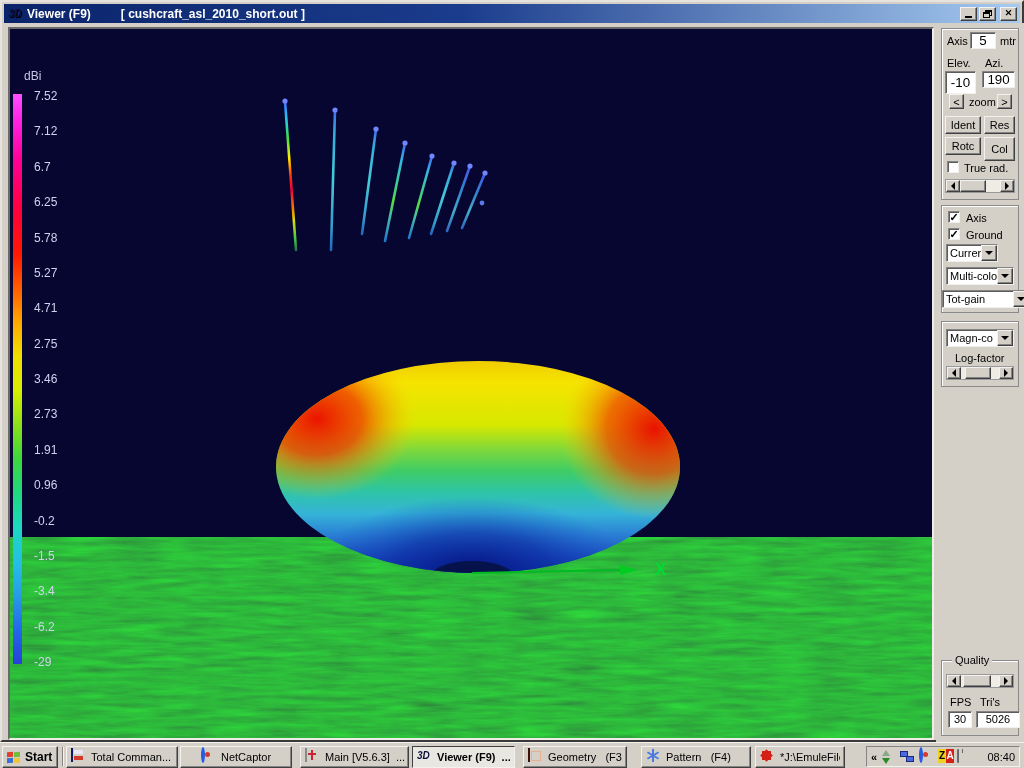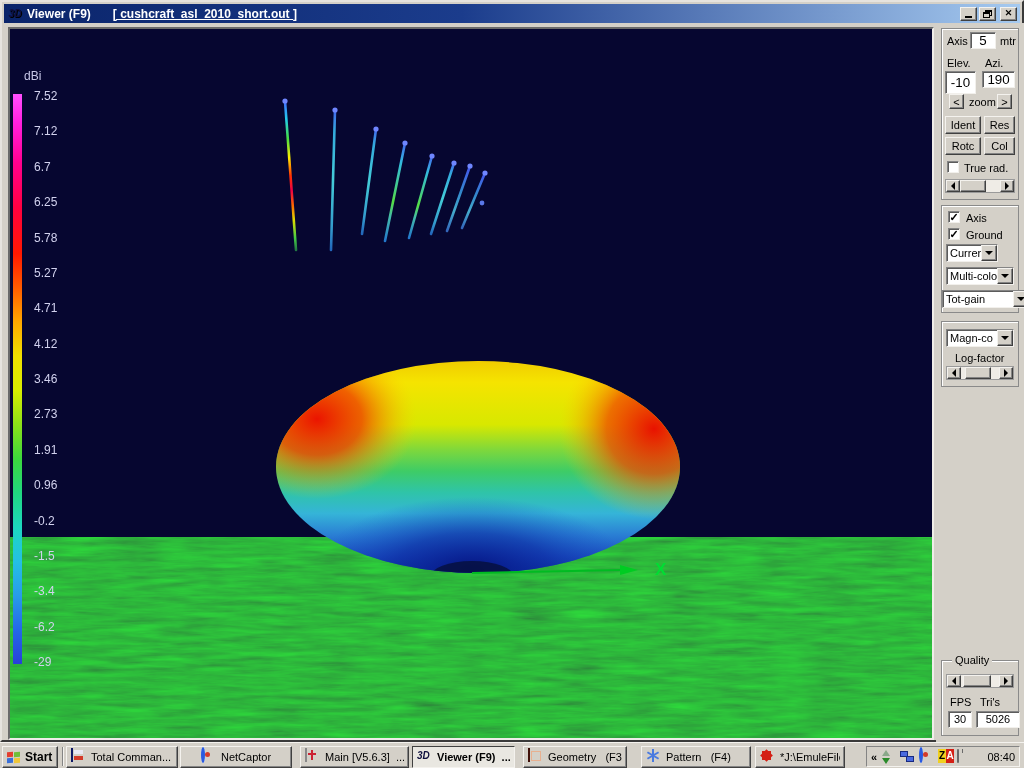--- a/index.html
+++ b/index.html
@@ -11,21 +11,21 @@
   .window { position:absolute; left:0; top:0; width:1024px; height:742px;
     background:#d4d0c8;
     border:2px solid; border-color:#e6e3de #3a3a3a #3a3a3a #e6e3de; }
   .titlebar { position:absolute; left:2px; top:2px; right:2px; height:19px;
     background:linear-gradient(90deg,#0a246a 0%,#1b3c8c 45%,#a6caf0 100%);
     display:flex; align-items:center; padding:0 3px; color:#fff; }
   .title-icon { width:16px; height:14px; margin-right:4px; font-weight:bold;
     font-size:9px; color:#fff; text-shadow:1px 1px 0 #000; display:flex;
     align-items:center; justify-content:center; font-style:italic; }
   .title-text { font-weight:bold; font-size:12px; white-space:pre; }
-  .title-doc  { font-weight:bold; font-size:12px; margin-left:22px; white-space:pre;text-decoration:underline; }
+  .title-doc  { font-weight:bold; font-size:12px; margin-left:30px; white-space:pre; }
   .winbtns { margin-left:auto; display:flex; gap:2px; }
   .winbtn { width:17px; height:14px; background:#d4d0c8; border:1px solid;
     border-color:#f4f2ee #404040 #404040 #f4f2ee; box-shadow:inset -1px -1px 0 #848484;
     display:flex; align-items:center; justify-content:center; color:#000;
     font-size:9px; font-weight:bold; line-height:1; }
   .winbtn.close { margin-left:2px; }
   .glyph-min { width:7px; height:2px; background:#000; margin-top:7px; }
   .glyph-restore { position:relative; width:9px; height:8px; }
   .glyph-restore span { position:absolute; border:1px solid #000; border-top-width:2px; background:#d4d0c8; }
   .glyph-restore .b1 { left:2px; top:0; width:7px; height:6px; }
@@ -288,21 +288,21 @@
 
       <div class="dbi-label">dBi</div>
       <div class="scale-labels">
         <span>7.52</span>
         <span>7.12</span>
         <span>6.7</span>
         <span>6.25</span>
         <span>5.78</span>
         <span>5.27</span>
         <span>4.71</span>
-        <span>4.12</span>
+        <span>2.75</span>
         <span>3.46</span>
         <span>2.73</span>
         <span>1.91</span>
         <span>0.96</span>
         <span>-0.2</span>
         <span>-1.5</span>
         <span>-3.4</span>
         <span>-6.2</span>
         <span>-29</span>
       </div>
@@ -317,21 +317,21 @@
       <span class="plabel" style="left:11px; top:34px;">Elev.</span>
       <span class="plabel" style="left:49px; top:34px;">Azi.</span>
       <input class="edit" style="left: 9px; top: 48px; width: 31px; height: 23px;" value="-10">
       <input class="edit" style="left: 46px; top: 48px; width: 33px; height: 17px;" value="190">
       <div class="btn" style="left:13px; top:71px; width:15px; height:15px;">&lt;</div>
       <span class="plabel" style="left:33px; top:73px;">zoom</span>
       <div class="btn" style="left:61px; top:71px; width:15px; height:15px;">&gt;</div>
       <div class="btn" style="left:9px; top:93px; width:36px; height:18px;">Ident</div>
       <div class="btn" style="left:48px; top:93px; width:31px; height:18px;">Res</div>
       <div class="btn" style="left:9px; top:114px; width:36px; height:18px;">Rotc</div>
-      <div class="btn" style="left:48px; top:114px; width:31px; height:18px;">Col</div>
+      <div class="btn" style="left:48px; top:114px; width:31px; height:24px;">Col</div>
       <span class="cb" style="left:11px; top:138px;"></span>
       <span class="plabel" style="left:28px; top:139px;">True rad.</span>
       <div class="hscroll" style="left:9px; top:156px; width:70px;">
         <span class="arr l">
             <span class="tri-left"></span>
           </span>
         <span class="thumb" style="left:14px; width:26px;"></span>
         <span class="arr r">
             <span class="tri-right"></span>
           </span>

